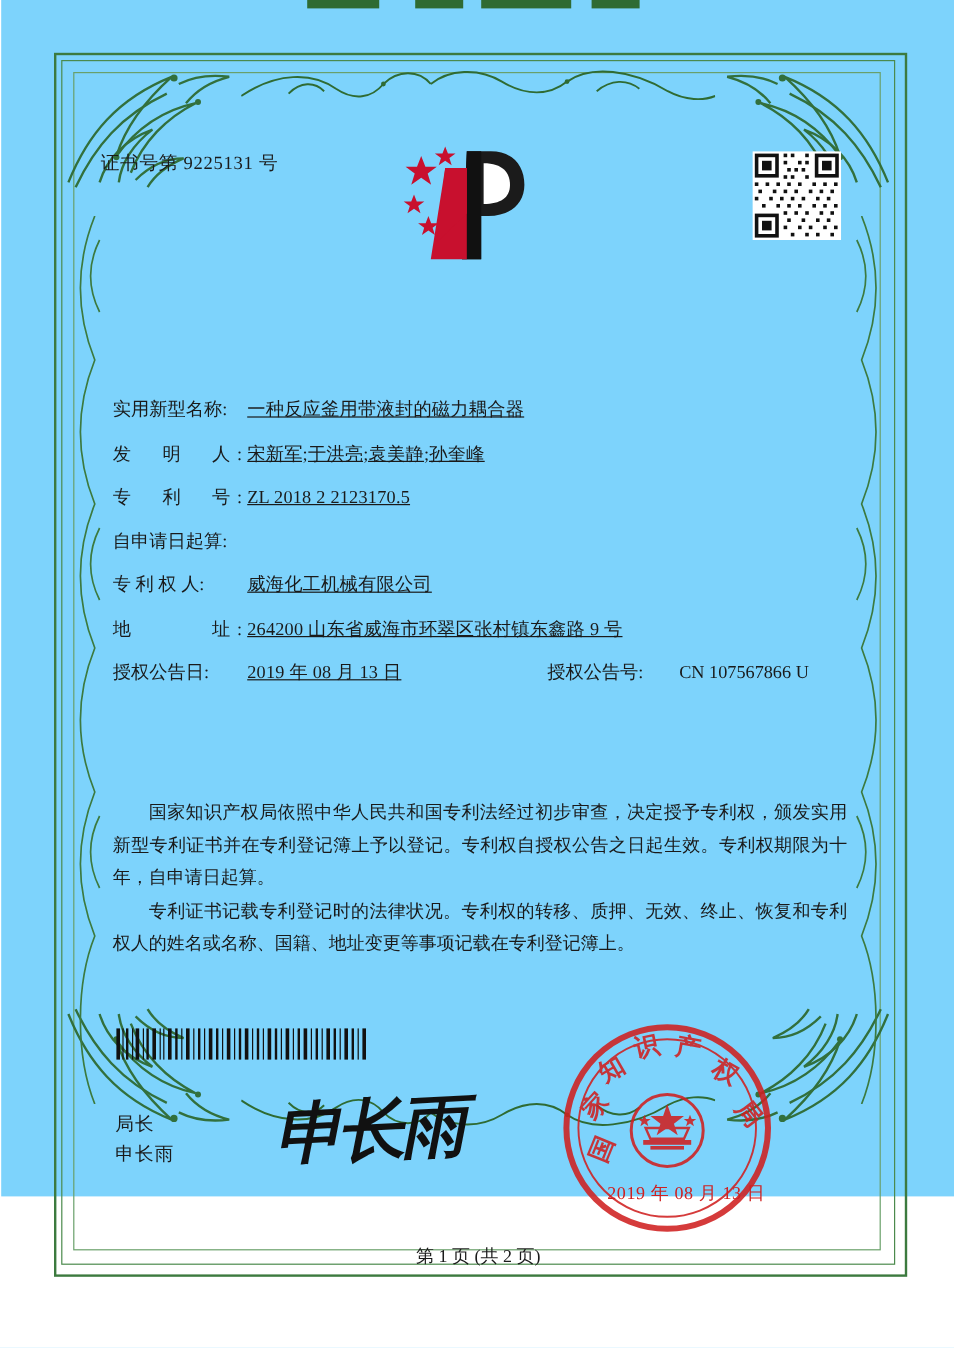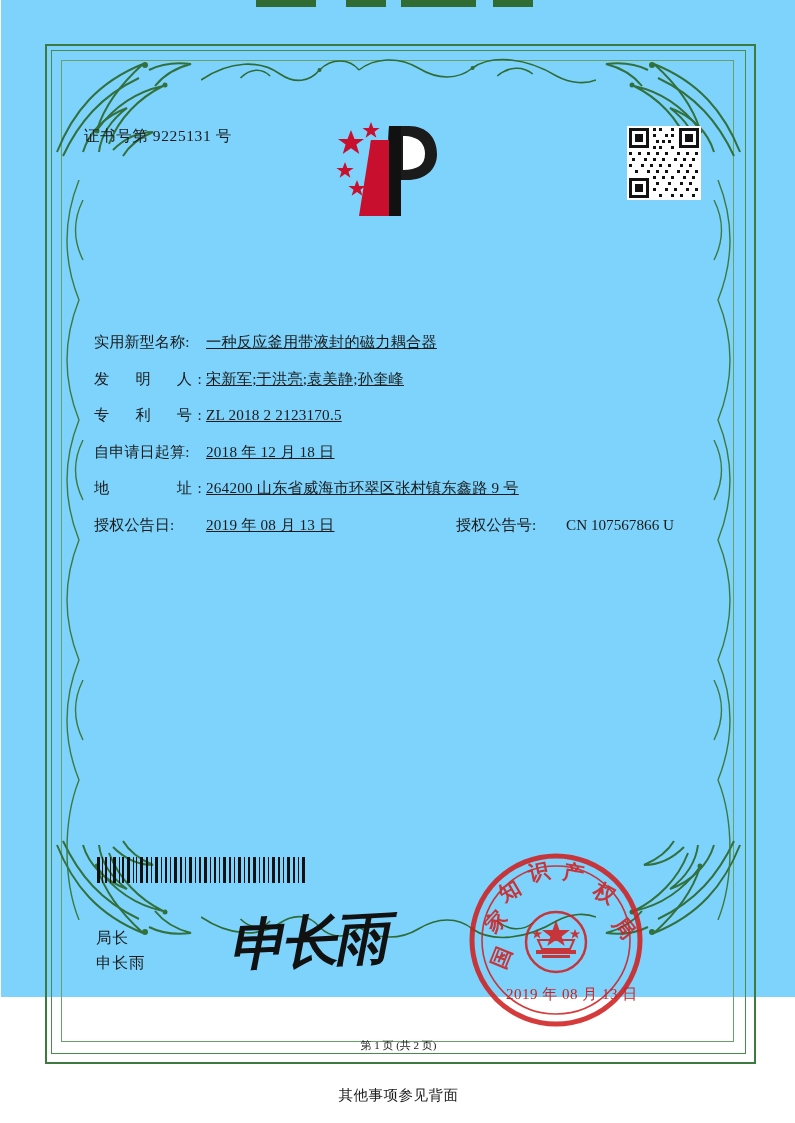--- a/index.html
+++ b/index.html
@@ -202,21 +202,21 @@
     font-size: 15px;
     color: #d02020;
     letter-spacing: 0.5px;
   }
 
   .page-number {
     position: absolute;
     left: 0; top: 1038px;
     width: 795px;
     text-align: center;
-    font-size: 11px;
+    font-size: 15px;
   }
   .footnote {
     position: absolute;
     left: 0; top: 1086px;
     width: 795px;
     text-align: center;
     font-size: 14.5px;
     letter-spacing: 0.5px;
   }
 </style>
@@ -444,38 +444,45 @@
         <div class="field-value">宋新军;于洪亮;袁美静;孙奎峰</div>
       </div>
 
       <div class="field-row">
         <div class="field-label sp4">专　利　号:</div>
         <div class="field-value">ZL 2018 2 2123170.5</div>
       </div>
 
       <div class="field-row">
         <div class="field-label">自申请日起算:</div>
-        <div class="field-value">2018 年 12 月 18 日</div>
-      </div>
-
+      </div>
+
+      <div class="field-row">
+        <div class="field-label">专 利 权 人:</div>
+        <div class="field-value">威海化工机械有限公司</div>
+      </div>
 
       <div class="field-row">
         <div class="field-label sp4">地　　　址:</div>
         <div class="field-value">264200 山东省威海市环翠区张村镇东鑫路 9 号</div>
       </div>
 
       <div class="field-row split">
         <div class="field-label">授权公告日:</div>
         <div class="field-value">2019 年 08 月 13 日</div>
         <div class="field-label2">授权公告号:</div>
         <div class="field-value2">CN 107567866 U</div>
       </div>
 
     </div>
 
+    <div class="paragraphs">
+      <p>国家知识产权局依照中华人民共和国专利法经过初步审查，决定授予专利权，颁发实用新型专利证书并在专利登记簿上予以登记。专利权自授权公告之日起生效。专利权期限为十年，自申请日起算。</p>
+      <p>专利证书记载专利登记时的法律状况。专利权的转移、质押、无效、终止、恢复和专利权人的姓名或名称、国籍、地址变更等事项记载在专利登记簿上。</p>
+    </div>
 
     <div class="barcode">
       <div class="bar" style="left:0px;width:3px;"></div>
       <div class="bar" style="left:5px;width:1px;"></div>
       <div class="bar" style="left:8px;width:2px;"></div>
       <div class="bar" style="left:13px;width:1px;"></div>
       <div class="bar" style="left:16px;width:3px;"></div>
       <div class="bar" style="left:22px;width:1px;"></div>
       <div class="bar" style="left:25px;width:2px;"></div>
       <div class="bar" style="left:30px;width:3px;"></div>
@@ -549,16 +556,15 @@
           <text transform="translate(96,28) rotate(10)">产</text>
           <text transform="translate(126,44) rotate(30)">权</text>
           <text transform="translate(146,74) rotate(52)">局</text>
         </g>
       </g>
     </svg>
 
     <div class="seal-date">2019 年 08 月 13 日</div>
 
     <div class="page-number">第 1 页 (共 2 页)</div>
-    <div class="footnote">其他事项参见背面</div>
 
   </div>
 </div>
 
 </body></html>

